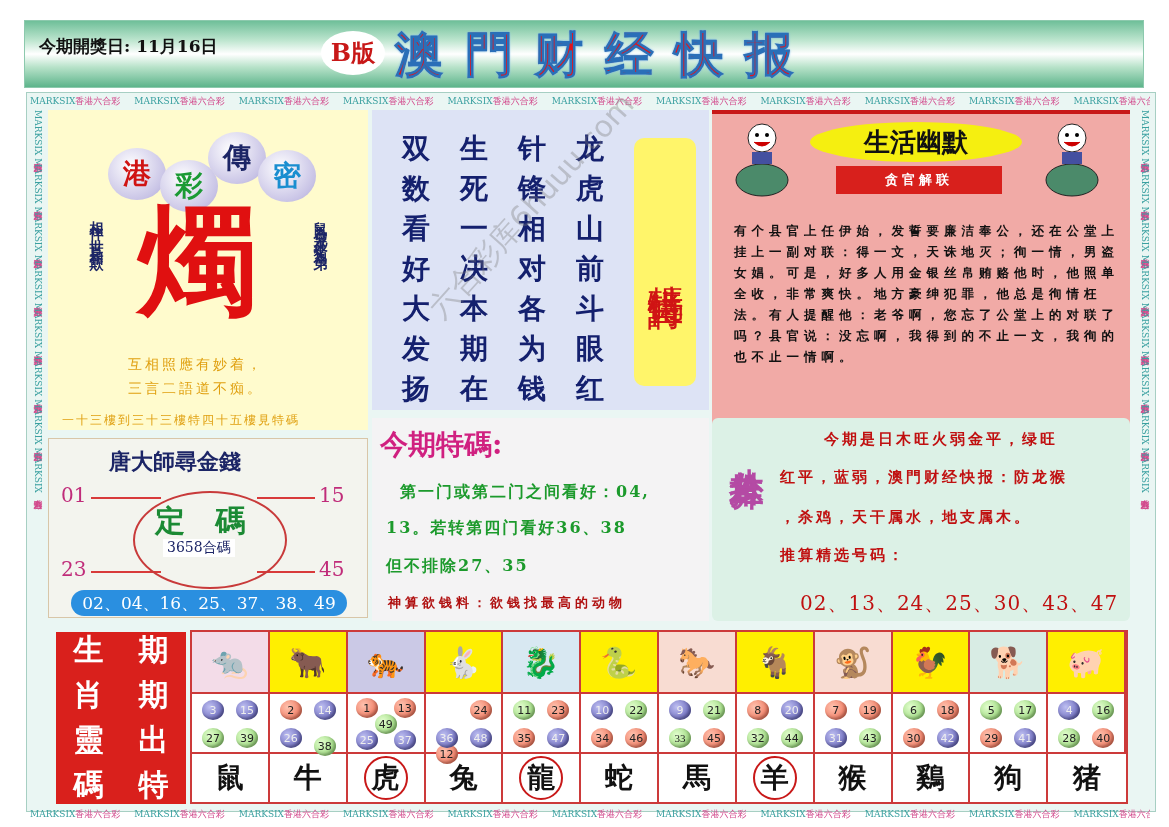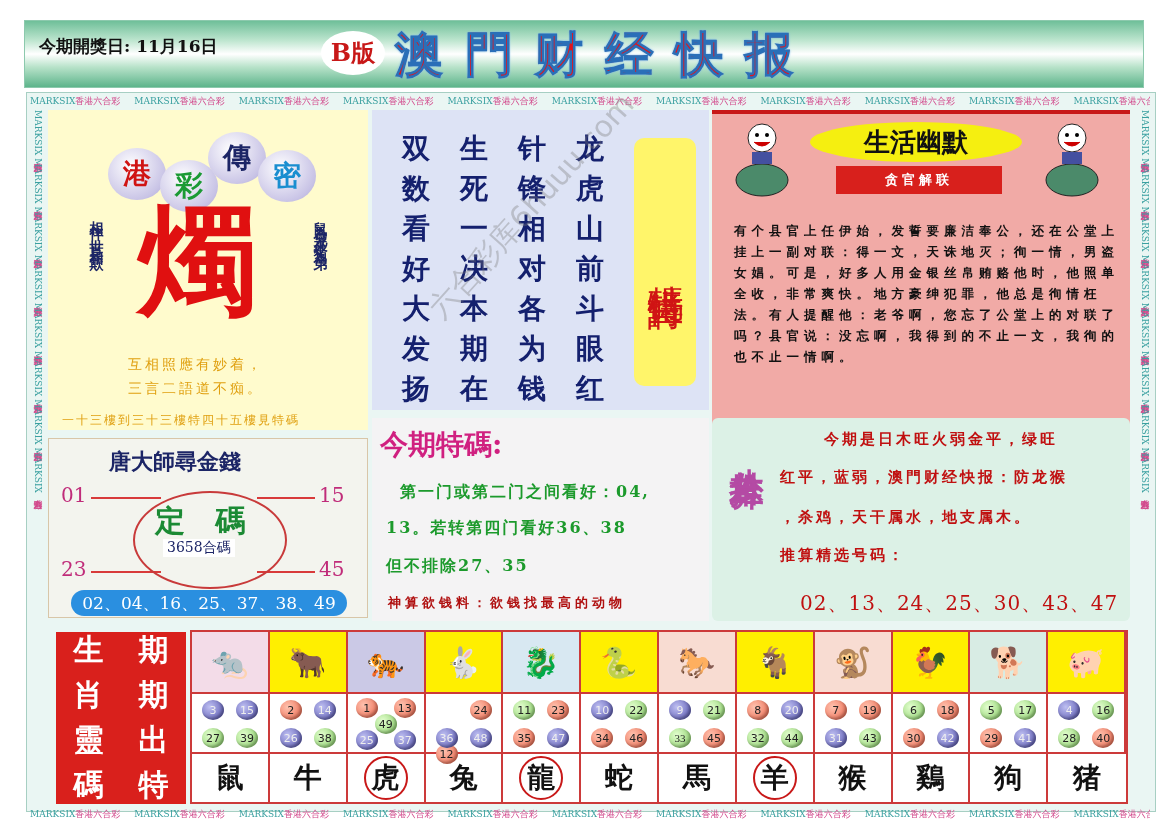--- a/index.html
+++ b/index.html
@@ -224,21 +224,21 @@
     <div class="bcell">
       <div class="ball blue" style="left: 10px; top: 6px;">3</div>
       <div class="ball blue" style="left: 44px; top: 6px;">15</div>
       <div class="ball green" style="left: 10px; top: 34px;">27</div>
       <div class="ball green" style="left: 44px; top: 34px;">39</div>
     </div>
     <div class="bcell">
       <div class="ball red" style="left: 10px; top: 6px;">2</div>
       <div class="ball blue" style="left: 44px; top: 6px;">14</div>
       <div class="ball blue" style="left: 10px; top: 34px;">26</div>
-      <div class="ball green" style="left: 44px; top: 34px;">38</div>
+      <div class="ball green" style="left: 44px; top: 42px;">38</div>
     </div>
     <div class="bcell">
       <div class="ball red" style="left: 8px; top: 4px;">1</div>
       <div class="ball red" style="left: 46px; top: 4px;">13</div>
       <div class="ball blue" style="left: 8px; top: 36px;">25</div>
       <div class="ball blue" style="left: 46px; top: 36px;">37</div>
       <div class="ball green" style="left: 27px; top: 20px;">49</div>
     </div>
     <div class="bcell">
       <div class="ball red" style="left: 10px; top: 24px; margin-top: 26px;">12</div>

